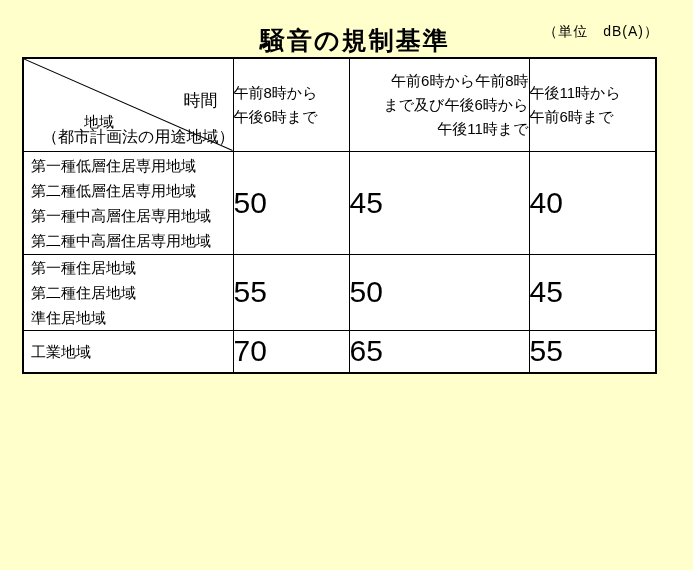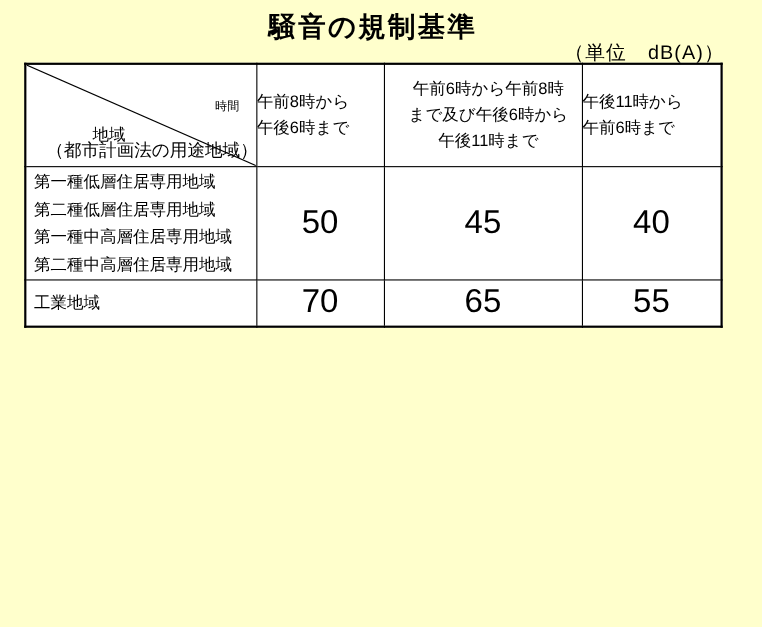--- a/index.html
+++ b/index.html
@@ -8,46 +8,46 @@
     background: #FFFFCC;
     font-family: "Liberation Sans", "DejaVu Sans", sans-serif;
     color: #000;
     position: relative;
     overflow: hidden;
   }
   .header { position: relative; height: 57px; }
   .title {
     position: absolute; left: 50%; top: 8px;
     transform: translateX(-54%);
-    margin: 0;
+    margin: 16px;
     font-size: 25px; font-weight: bold; letter-spacing: 2px;
     white-space: nowrap;
   }
   .unit {
-    position: absolute; right: 34px; top: 36px;
-    font-size: 18px; letter-spacing: 1px; white-space: nowrap;
+    position: absolute; right: 34px; top: 23px;
+    font-size: 14px; letter-spacing: 1px; white-space: nowrap;
   }
   table.noise-table {
     position: absolute; left: 22px; top: 57px;
     border-collapse: collapse; table-layout: fixed;
     background: #FFFFFF;
     border: 2px solid #000;
   }
   td { border: 1px solid #000; padding: 0; vertical-align: middle; overflow: hidden; }
   .corner-cell { position: relative; }
   .diag { position: absolute; left: 0; top: 0; width: 100%; height: 100%; display: block; }
   .diag line { stroke: #000; stroke-width: 1; vector-effect: non-scaling-stroke; }
-  .corner-time { position: absolute; top: 30px; right: 15px; font-size: 11px; }
+  .corner-time { position: absolute; top: 30px; right: 15px; font-size: 17px; }
   .corner-area { position: absolute; top: 54px; left: 20px; font-size: 15px; margin-left: 40px; }
   .corner-sub  { position: absolute; bottom: 3px; left: 18px; font-size: 16px; white-space: nowrap; }
   .time-cell { text-align: left; font-size: 15px; line-height: 24px; }
-  .time-cell.left { text-align: center; padding-left: 10px; }
+  .time-cell.left { text-align: right; padding-left: 10px; }
   .zone-cell { padding-left: 7px; font-size: 15px; }
   .zone-line { line-height: 25px; white-space: nowrap; }
-  .value-cell { text-align: center; font-size: 30px; }
+  .value-cell { font-size: 30px; }
 </style>
 </head>
 <body>
 
 <div class="header">
   <h1 class="title">騒音の規制基準</h1>
   <span class="unit">（単位　dB(A)）</span>
 </div>
 
 <table class="noise-table">
@@ -87,20 +87,30 @@
         <div class="zone-line">第一種低層住居専用地域</div>
         <div class="zone-line">第二種低層住居専用地域</div>
         <div class="zone-line">第一種中高層住居専用地域</div>
         <div class="zone-line">第二種中高層住居専用地域</div>
       </td>
       <td class="value-cell">50</td>
       <td class="value-cell">45</td>
       <td class="value-cell">40</td>
     </tr>
 
+    <tr style="height:76px">
+      <td class="zone-cell">
+        <div class="zone-line">第一種住居地域</div>
+        <div class="zone-line">第二種住居地域</div>
+        <div class="zone-line">準住居地域</div>
+      </td>
+      <td class="value-cell">55</td>
+      <td class="value-cell">50</td>
+      <td class="value-cell">45</td>
+    </tr>
 
 
     <tr style="height:43px">
       <td class="zone-cell">
         <div class="zone-line">工業地域</div>
       </td>
       <td class="value-cell">70</td>
       <td class="value-cell">65</td>
       <td class="value-cell">55</td>
     </tr>

